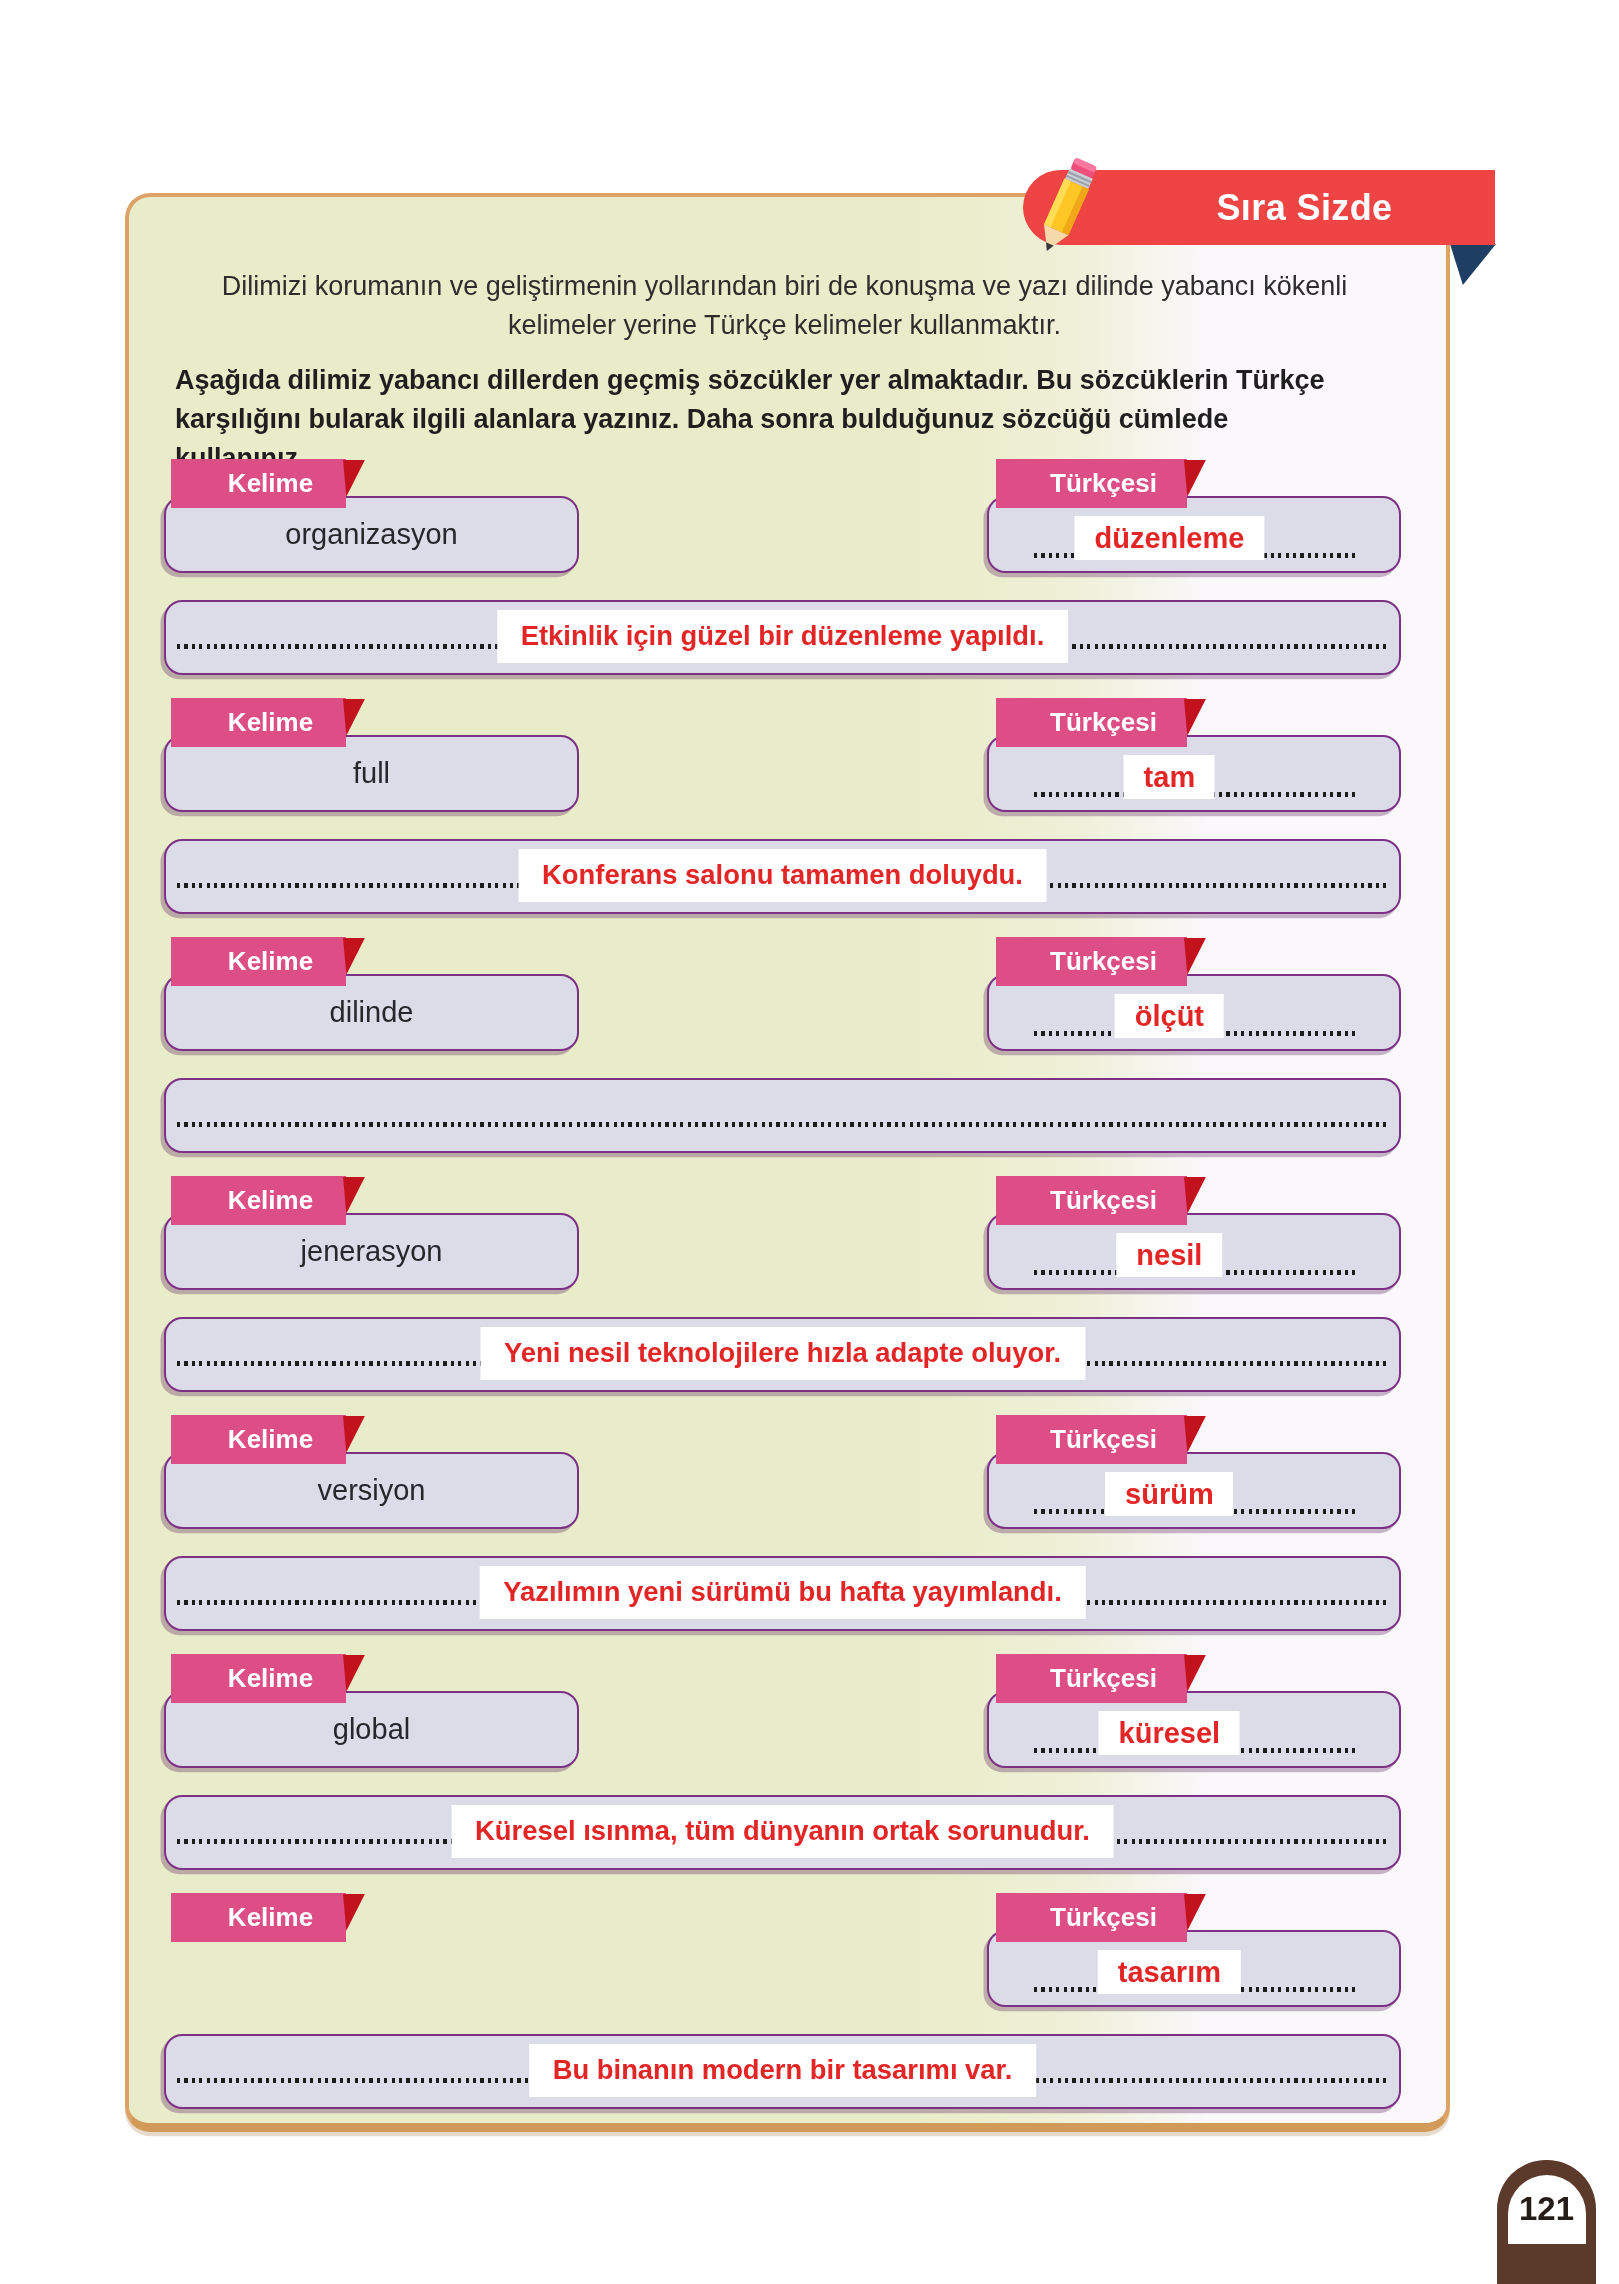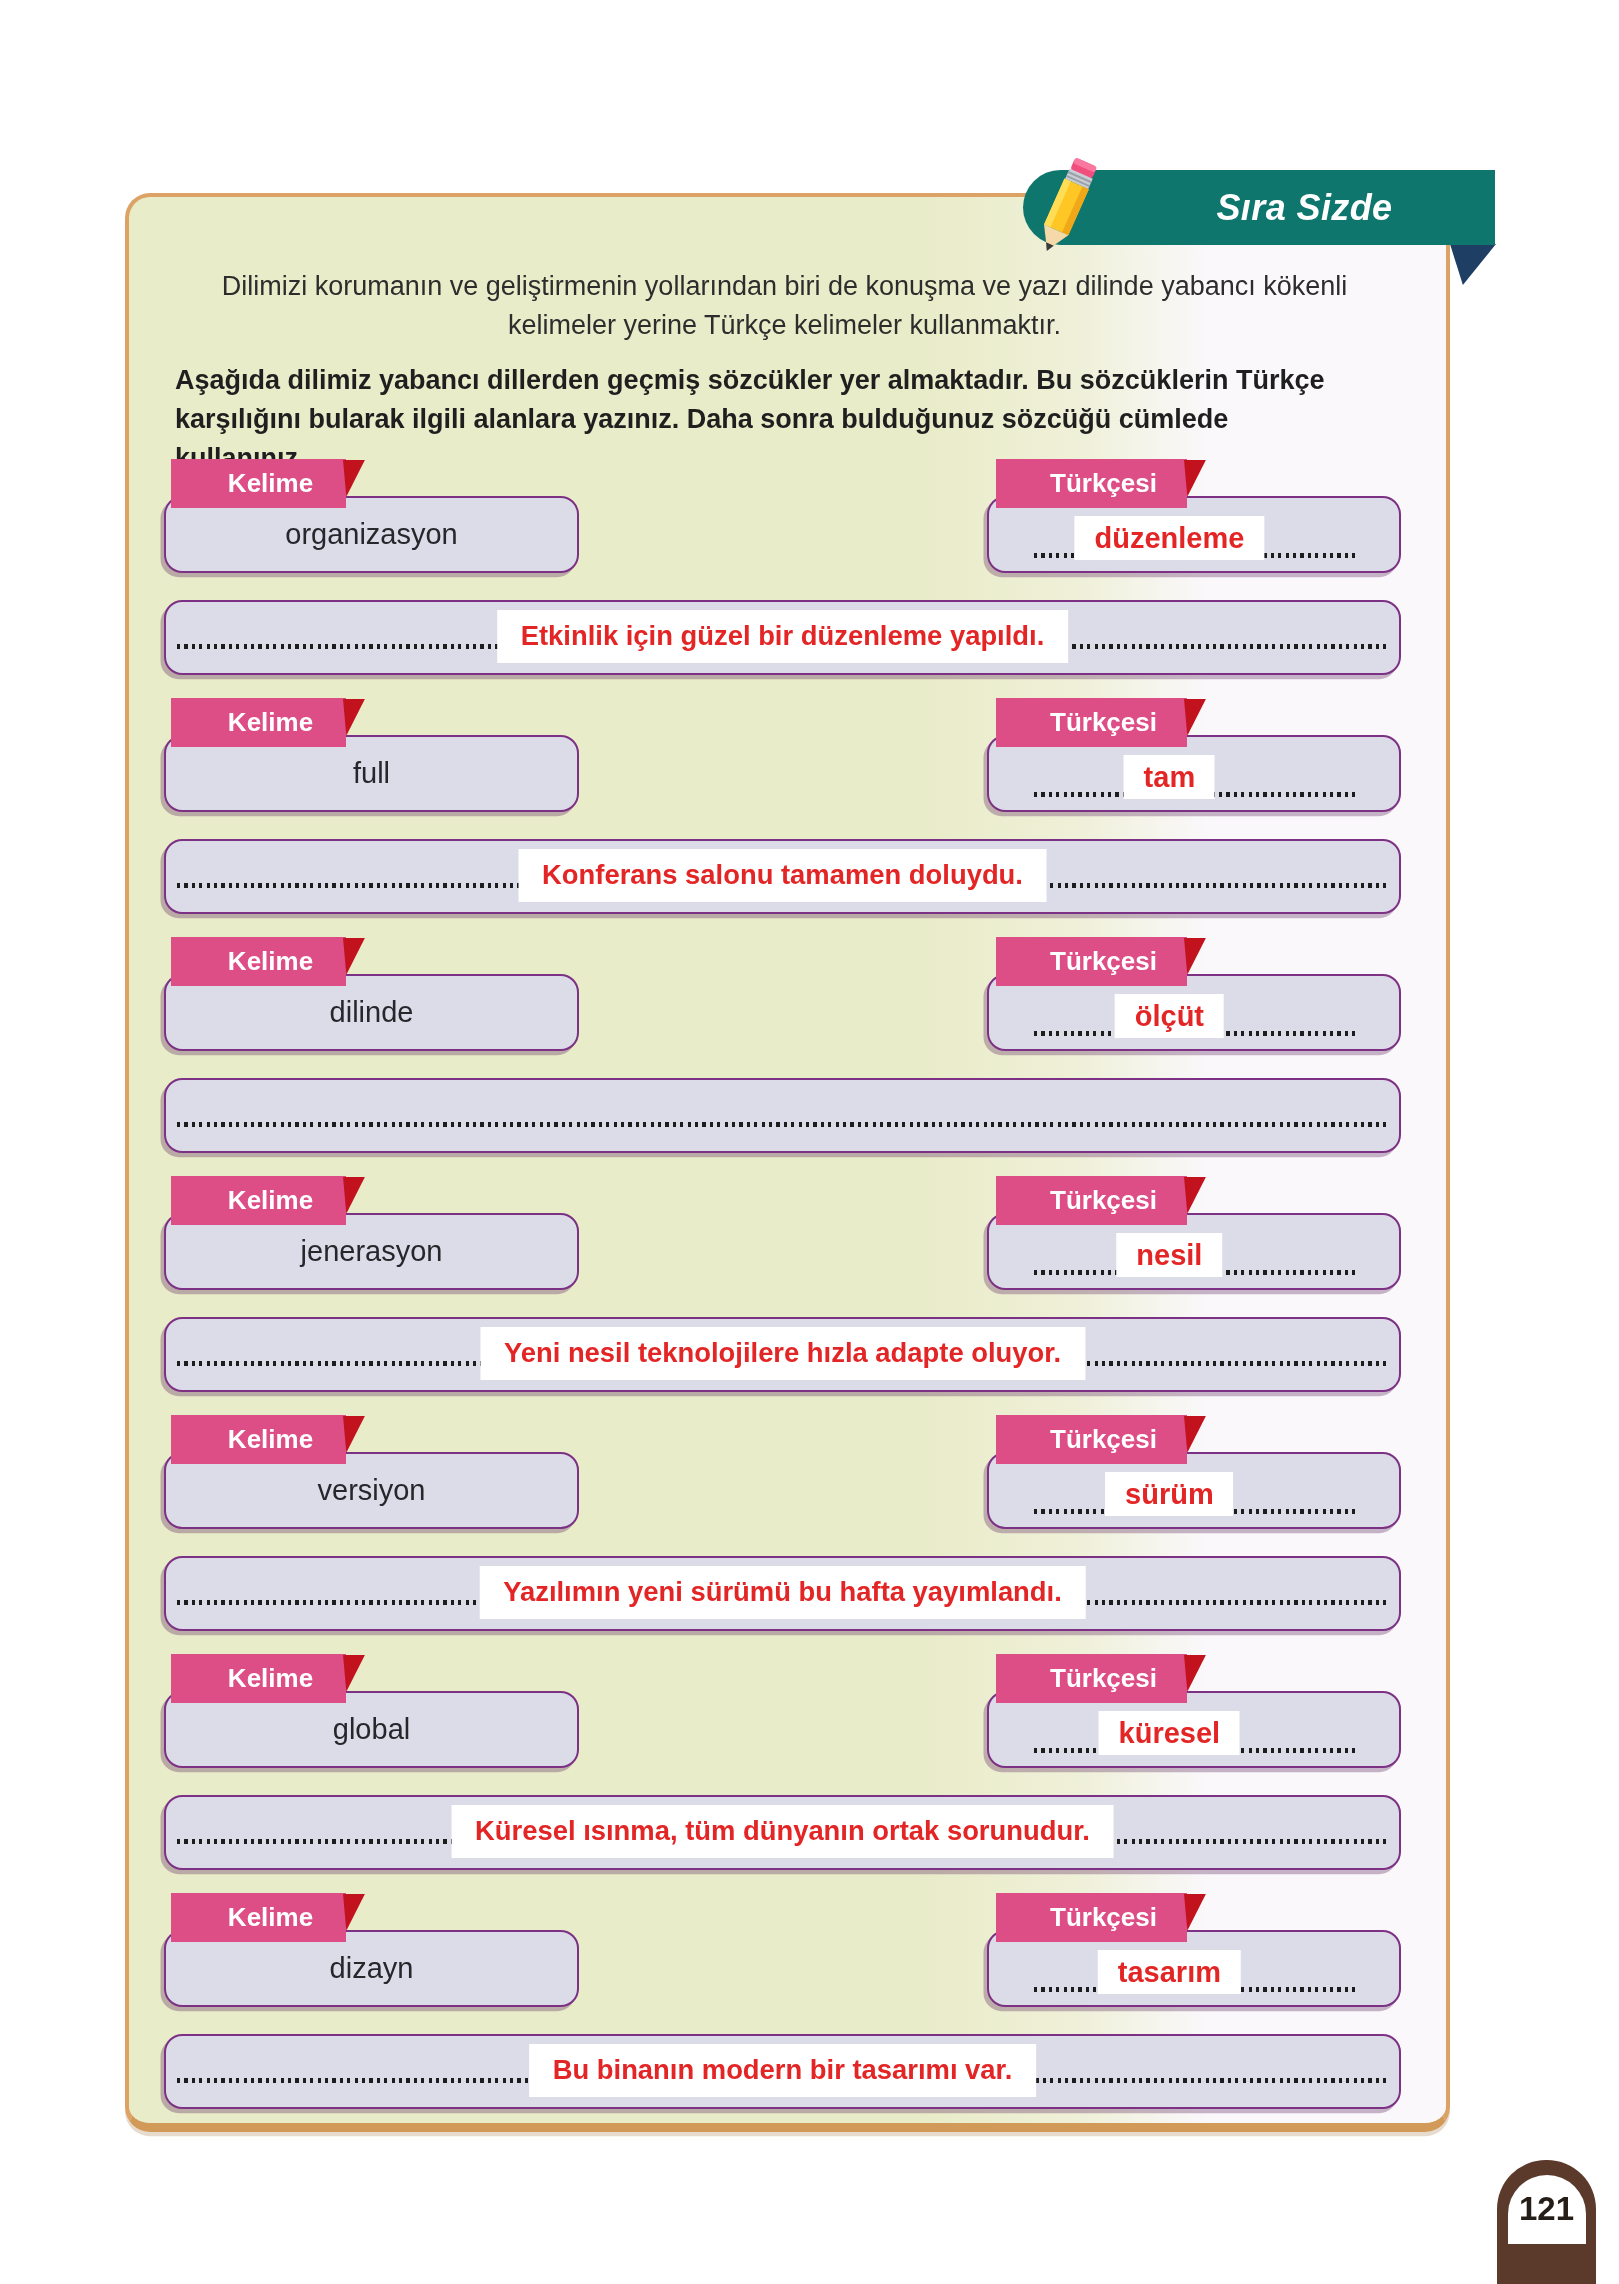--- a/index.html
+++ b/index.html
@@ -20,24 +20,24 @@
     border-bottom:9.1px solid #D29A58;
     border-radius:25px;
     background:linear-gradient(90deg,#E9ECC8 0%,#E9ECC8 60%,#EFF0D8 72%,#FAF8FB 82%,#FAF8FB 100%);
     box-shadow:0 4.2px 0 rgba(160,110,60,0.25);
   }
 
   
   .banner{
     position:absolute;left:1023px;top:170px;
     width:472px;height:75px;
-    background:#0f766e;
+    background:#ef4444;
     border-radius:39px 0 0 39px;
     z-index:6;
-    display:flex;align-items:center;justify-content:center;font-style:italic;
+    display:flex;align-items:center;justify-content:center;
   }
   .banner-title{
     color:#ffffff;font-size:36px;font-weight:bold;
     padding-left:91px;letter-spacing:0.4px;
   }
   .banner-fold{
     position:absolute;left:1450px;top:244px;
     width:46px;height:41px;
     background:#1F3E63;
     clip-path:polygon(0 0,100% 0,28% 100%);
@@ -280,23 +280,20 @@
     <div class="box box-sentence">
       <span class="dots dots-sentence"></span>
       <span class="patch sentence-patch">Küresel ısınma, tüm dünyanın ortak sorunudur.</span>
     </div>
   </div>
 
   <div class="pair-group">
     <div class="tab tab-word">
       <span class="tab-fold"></span>
       <span class="tab-label">Kelime</span>
-    </div>
-    <div class="box box-word">
-      <span class="word-text">dizayn</span>
     </div>
 
     <div class="tab tab-turkish">
       <span class="tab-fold"></span>
       <span class="tab-label">Türkçesi</span>
     </div>
     <div class="box box-turkish">
       <span class="dots dots-answer"></span>
       <span class="patch answer-patch">tasarım</span>
     </div>

